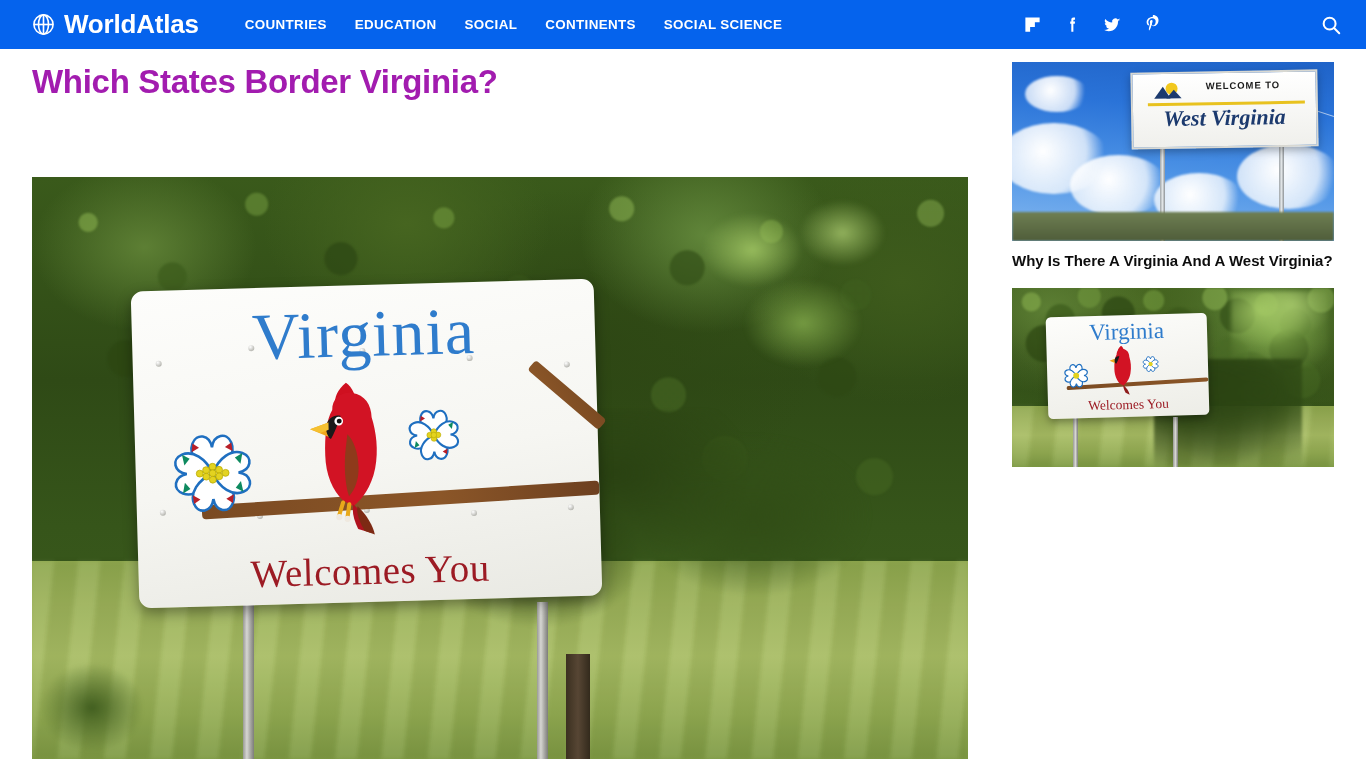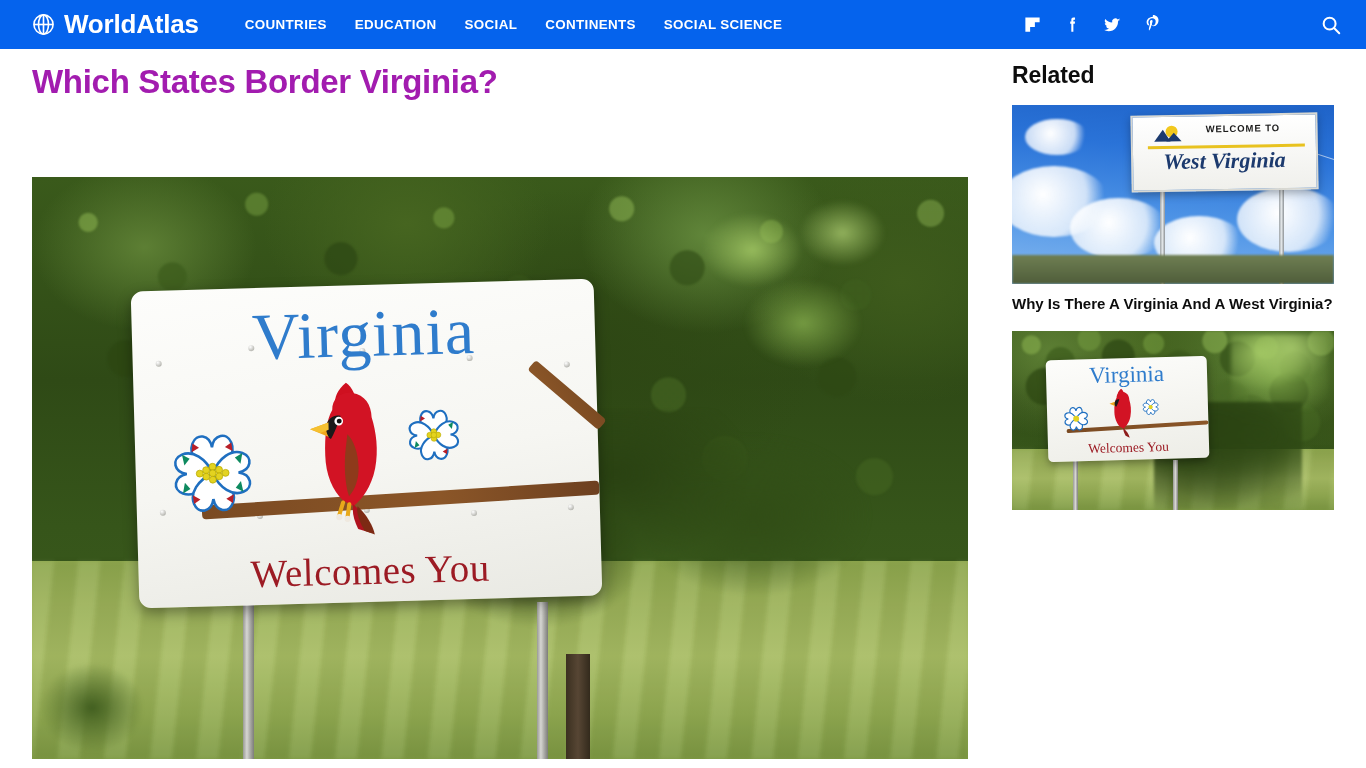--- a/index.html
+++ b/index.html
@@ -544,21 +544,20 @@
             <circle cx="50" cy="140" r="3" fill="#efe9df"></circle>
           </svg>
         </div>
 
         <div class="sign-text-wy">Welcomes You</div>
       </div>
     </div>
   </div>
 
   <aside class="sidebar">
-    <div class="sidebar-title">Related</div>
 
     <div class="related-card">
       <div class="thumb">
         <span class="hidden-acc">Welcome to West Virginia sign against blue sky</span>
         <div class="wv-sky"></div>
         <div class="cloud" style="left:-4%; top:34%; width:34%; height:40%;"></div>
         <div class="cloud" style="left:18%; top:52%; width:30%; height:34%;"></div>
         <div class="cloud" style="left:44%; top:62%; width:28%; height:30%;"></div>
         <div class="cloud" style="left:70%; top:46%; width:32%; height:36%;"></div>
         <div class="cloud" style="left:4%;  top:8%;  width:20%; height:20%;"></div>

